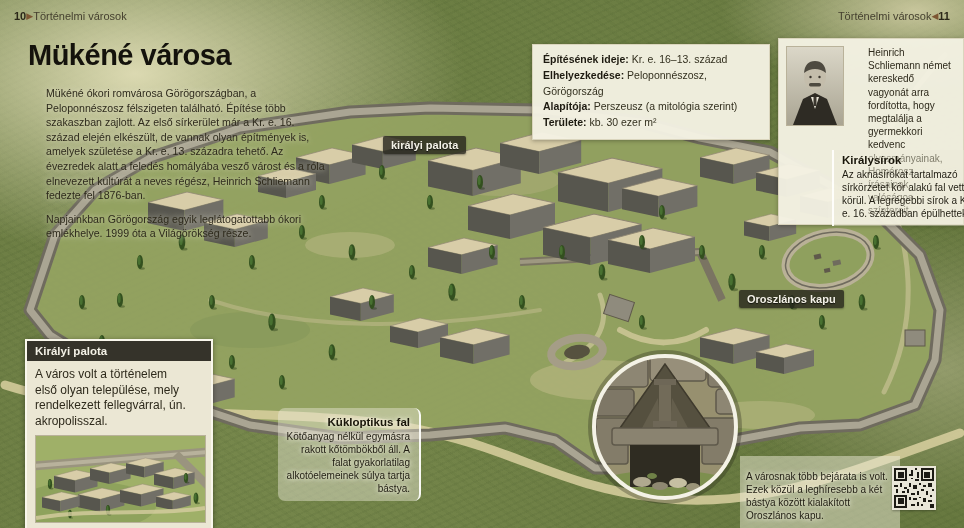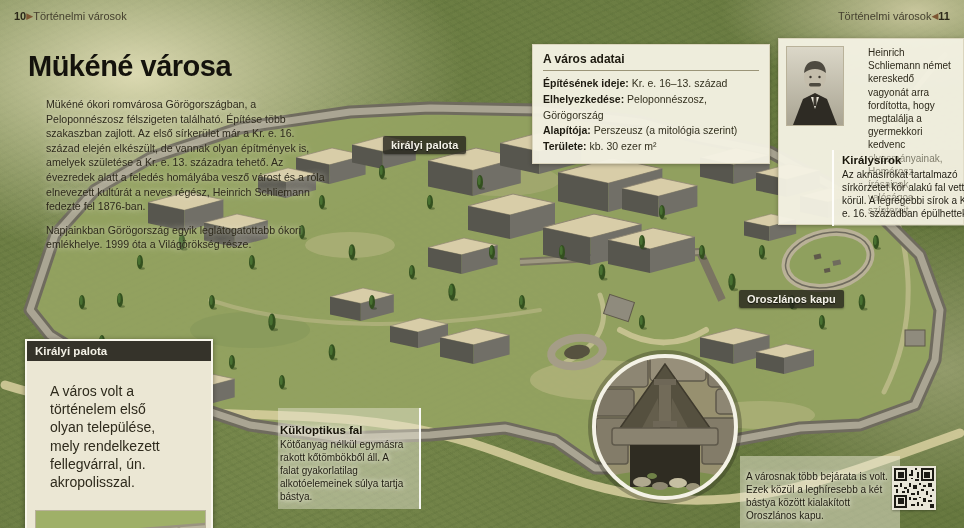--- a/index.html
+++ b/index.html
@@ -20,21 +20,21 @@
   }
   .scene{position:absolute;left:0;top:0;}
   
   .hdr{position:absolute;top:10px;font-size:11px;color:#45402f;display:flex;align-items:center;}
   .hdr .num{font-weight:bold;color:#2b2719;}
   .hdr .tri{color:#7d5633;font-size:9px;line-height:1;}
   .hdr-left{left:14px;}
   .hdr-right{right:14px;}
   
   .article{position:absolute;left:28px;top:36px;width:302px;}
-  .article h1{margin:14px 0 14px 0;font-size:29px;letter-spacing:-0.5px;color:#14120c;}
+  .article h1{margin:3px 0 14px 0;font-size:29px;letter-spacing:-0.5px;color:#14120c;}
   .article p{margin:0 0 9px 18px;font-size:10.6px;line-height:1.38;color:#2e2a1c;
     text-shadow:0 0 6px rgba(240,238,215,.9);}
   
   .cream{background:rgba(244,241,227,.96);border:1px solid rgba(215,209,185,.9);
     box-shadow:0 1px 4px rgba(30,30,20,.35);}
   .facts{position:absolute;left:532px;top:44px;width:238px;padding:7px 10px 8px 10px;box-sizing:border-box;}
   .facts .ft{font-size:12px;font-weight:bold;color:#1d1a10;padding-bottom:4px;margin-bottom:5px;
     border-bottom:1px solid #9a9478;}
   .facts .row{font-size:10.5px;color:#33301f;line-height:1.5;}
   .facts .row b{color:#1d1a10;}
@@ -42,36 +42,36 @@
     padding:7px;box-sizing:border-box;display:flex;gap:24px;}
   .schliemann .txt{font-size:10px;line-height:1.32;color:#2e2a1c;}
   .portrait{width:56px;height:78px;flex:0 0 auto;border:1px solid #b9b29a;background:#cfcaba;}
   
   .overlay-note{position:absolute;color:#201d12;
     text-shadow:0 0 4px rgba(248,246,230,.95),0 0 7px rgba(248,246,230,.8);}
   .overlay-note .nt{font-weight:bold;font-size:11.5px;margin:0 0 2px 0;color:#181509;}
   .overlay-note .nb{font-size:10px;line-height:1.3;margin:0;}
   .tombs{left:832px;top:150px;width:131px;padding:4px 2px 6px 8px;
     border-left:2px solid rgba(255,255,253,.9);background:rgba(236,233,214,.42);}
-  .cyclo{left:278px;top:408px;width:130px;padding:16px 9px 6px 2px;
-    border-right:2px solid rgba(255,255,253,.92);background:rgba(236,233,214,.45);}
+  .cyclo{left:278px;top:408px;width:130px;text-align:right;padding:8px 9px 6px 2px;
+    border-right:2px solid rgba(255,255,253,.92);background:rgba(236,233,214,.45);border-radius:7px;}
   .entrance{left:740px;top:456px;width:148px;padding:14px 6px;background:rgba(236,233,214,.5);}
   
   .badge{position:absolute;background:rgba(38,36,28,.8);color:#f4f2e8;font-weight:bold;
     font-size:11px;padding:3px 8px;border-radius:2px;text-shadow:0 1px 1px rgba(0,0,0,.7);
     box-shadow:0 1px 2px rgba(0,0,0,.35);}
   .badge-palace{left:383px;top:136px;}
   .badge-gate{left:739px;top:290px;}
   
   .palacebox{position:absolute;left:25px;top:339px;width:188px;
     border:2px solid rgba(250,248,238,.92);box-shadow:0 1px 5px rgba(20,20,10,.45);
     background:#ebe7d4;box-sizing:border-box;}
   .palacebox .bar{background:#35332a;color:#f3f1e6;font-weight:bold;font-size:11.5px;
     padding:4px 8px;}
-  .palacebox .bt{font-size:14px;line-height:1.3;color:#2e2a1c;padding:6px 24px 4px 8px;margin:15px;}
+  .palacebox .bt{font-size:12px;line-height:1.3;color:#2e2a1c;padding:6px 24px 4px 8px;margin:0;}
   .palacebox .img{margin:2px 8px 8px 8px;border:1px solid #b9b29a;display:block;}
   
   .qr{position:absolute;left:892px;top:466px;width:44px;height:44px;background:#e9e6d8;
     padding:2px;box-sizing:border-box;box-shadow:0 1px 2px rgba(0,0,0,.3);}
 </style>
 </head>
 <body>
 
 <div class="page">
 
@@ -250,21 +250,20 @@
     <span class="num">11</span>
   </div>
 
   <div class="article">
     <h1>Mükéné városa</h1>
     <p>Mükéné ókori romvárosa Görögországban, a Peloponnészosz félszigeten található. Építése több szakaszban zajlott. Az első sírkerület már a Kr. e. 16. század elején elkészült, de vannak olyan építmények is, amelyek születése a Kr. e. 13. századra tehető. Az évezredek alatt a feledés homályába vesző várost és a róla elnevezett kultúrát a neves régész, Heinrich Schliemann fedezte fel 1876-ban.</p>
     <p>Napjainkban Görögország egyik leglátogatottabb ókori emlékhelye. 1999 óta a Világörökség része.</p>
   </div>
 
   <div class="facts cream">
-    <div class="ft">A város adatai</div>
     <div class="row"><b>Építésének ideje:</b><span> Kr. e. 16–13. század</span></div>
     <div class="row"><b>Elhelyezkedése:</b><span> Peloponnészosz, Görögország</span></div>
     <div class="row"><b>Alapítója:</b><span> Perszeusz (a mitológia szerint)</span></div>
     <div class="row"><b>Területe:</b><span> kb. 30 ezer m²</span></div>
   </div>
 
   <div class="schliemann cream">
     <svg class="portrait" viewBox="0 0 56 78">
       <rect width="56" height="78" fill="#ccc7b6"></rect>
       <rect width="56" height="78" fill="url(#pg)"></rect>

